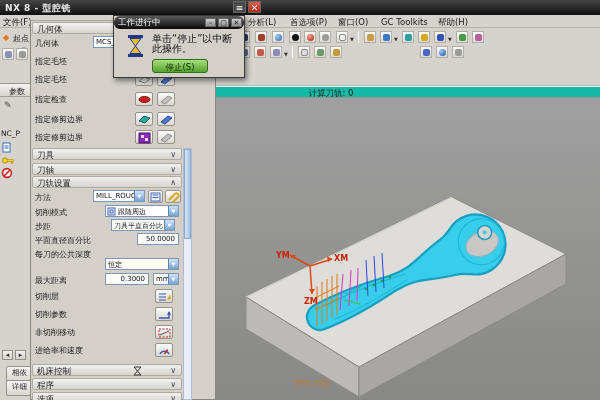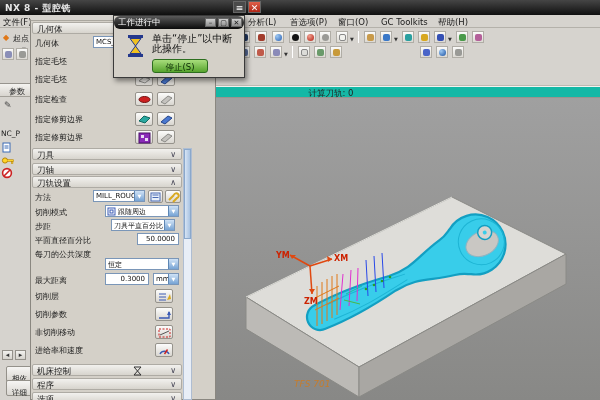--- a/index.html
+++ b/index.html
@@ -50,21 +50,21 @@
     background:linear-gradient(#f4f3f0,#d8d5cf); border-bottom:1px solid #a3a099;
     font-size:8px; color:#222; padding:2px 0 0 9px; }
   #nav-tools { position:absolute; left:4px; top:16px; font-size:9px; color:#444; }
   #nav-colhead { position:absolute; left:0; top:29px; width:30px; height:12px;
     background:linear-gradient(#efeeec,#d4d1cb); border:1px solid #a3a099; border-left:none;
     font-size:8px; padding:1px 0 0 6px;margin-left:44px; }
   .nav-row { position:absolute; left:1px; width:28px; height:12px; font-size:7.5px;
     color:#222; padding-top:1px; }
   .nav-btn { position:absolute; left:6px; width:27px; height:16px;
     background:linear-gradient(#f6f5f3,#d9d6d0); border:1px solid #94918a; border-radius:2px;
-    font-size:7.5px; text-align:center; padding-top:7px; color:#222; }
+    font-size:7.5px; text-align:center; padding-top:1px; color:#222; }
   .nav-arrow { position:absolute; width:11px; height:10px; font-size:7px; text-align:center;
     background:linear-gradient(#f2f1ee,#d6d3cd); border:1px solid #94918a; color:#333; }
 
   
   #cavity-dialog { left:30px; top:20px; width:186px; height:380px; background:#d4d0c8;
     border:1px solid #8a8780; border-top:1px solid #aaa79f; z-index:10; }
   .sec { position:absolute; left:1px; width:150px; height:12px;
     background:linear-gradient(#f2f1ee,#d7d4cd); border:1px solid #aeaba4; border-radius:2px;
     font-size:8.5px; color:#1a1a1a; padding:1px 0 0 4px; }
   .sec .chev { position:absolute; right:5px; top:1px; font-size:8px; color:#445; }

